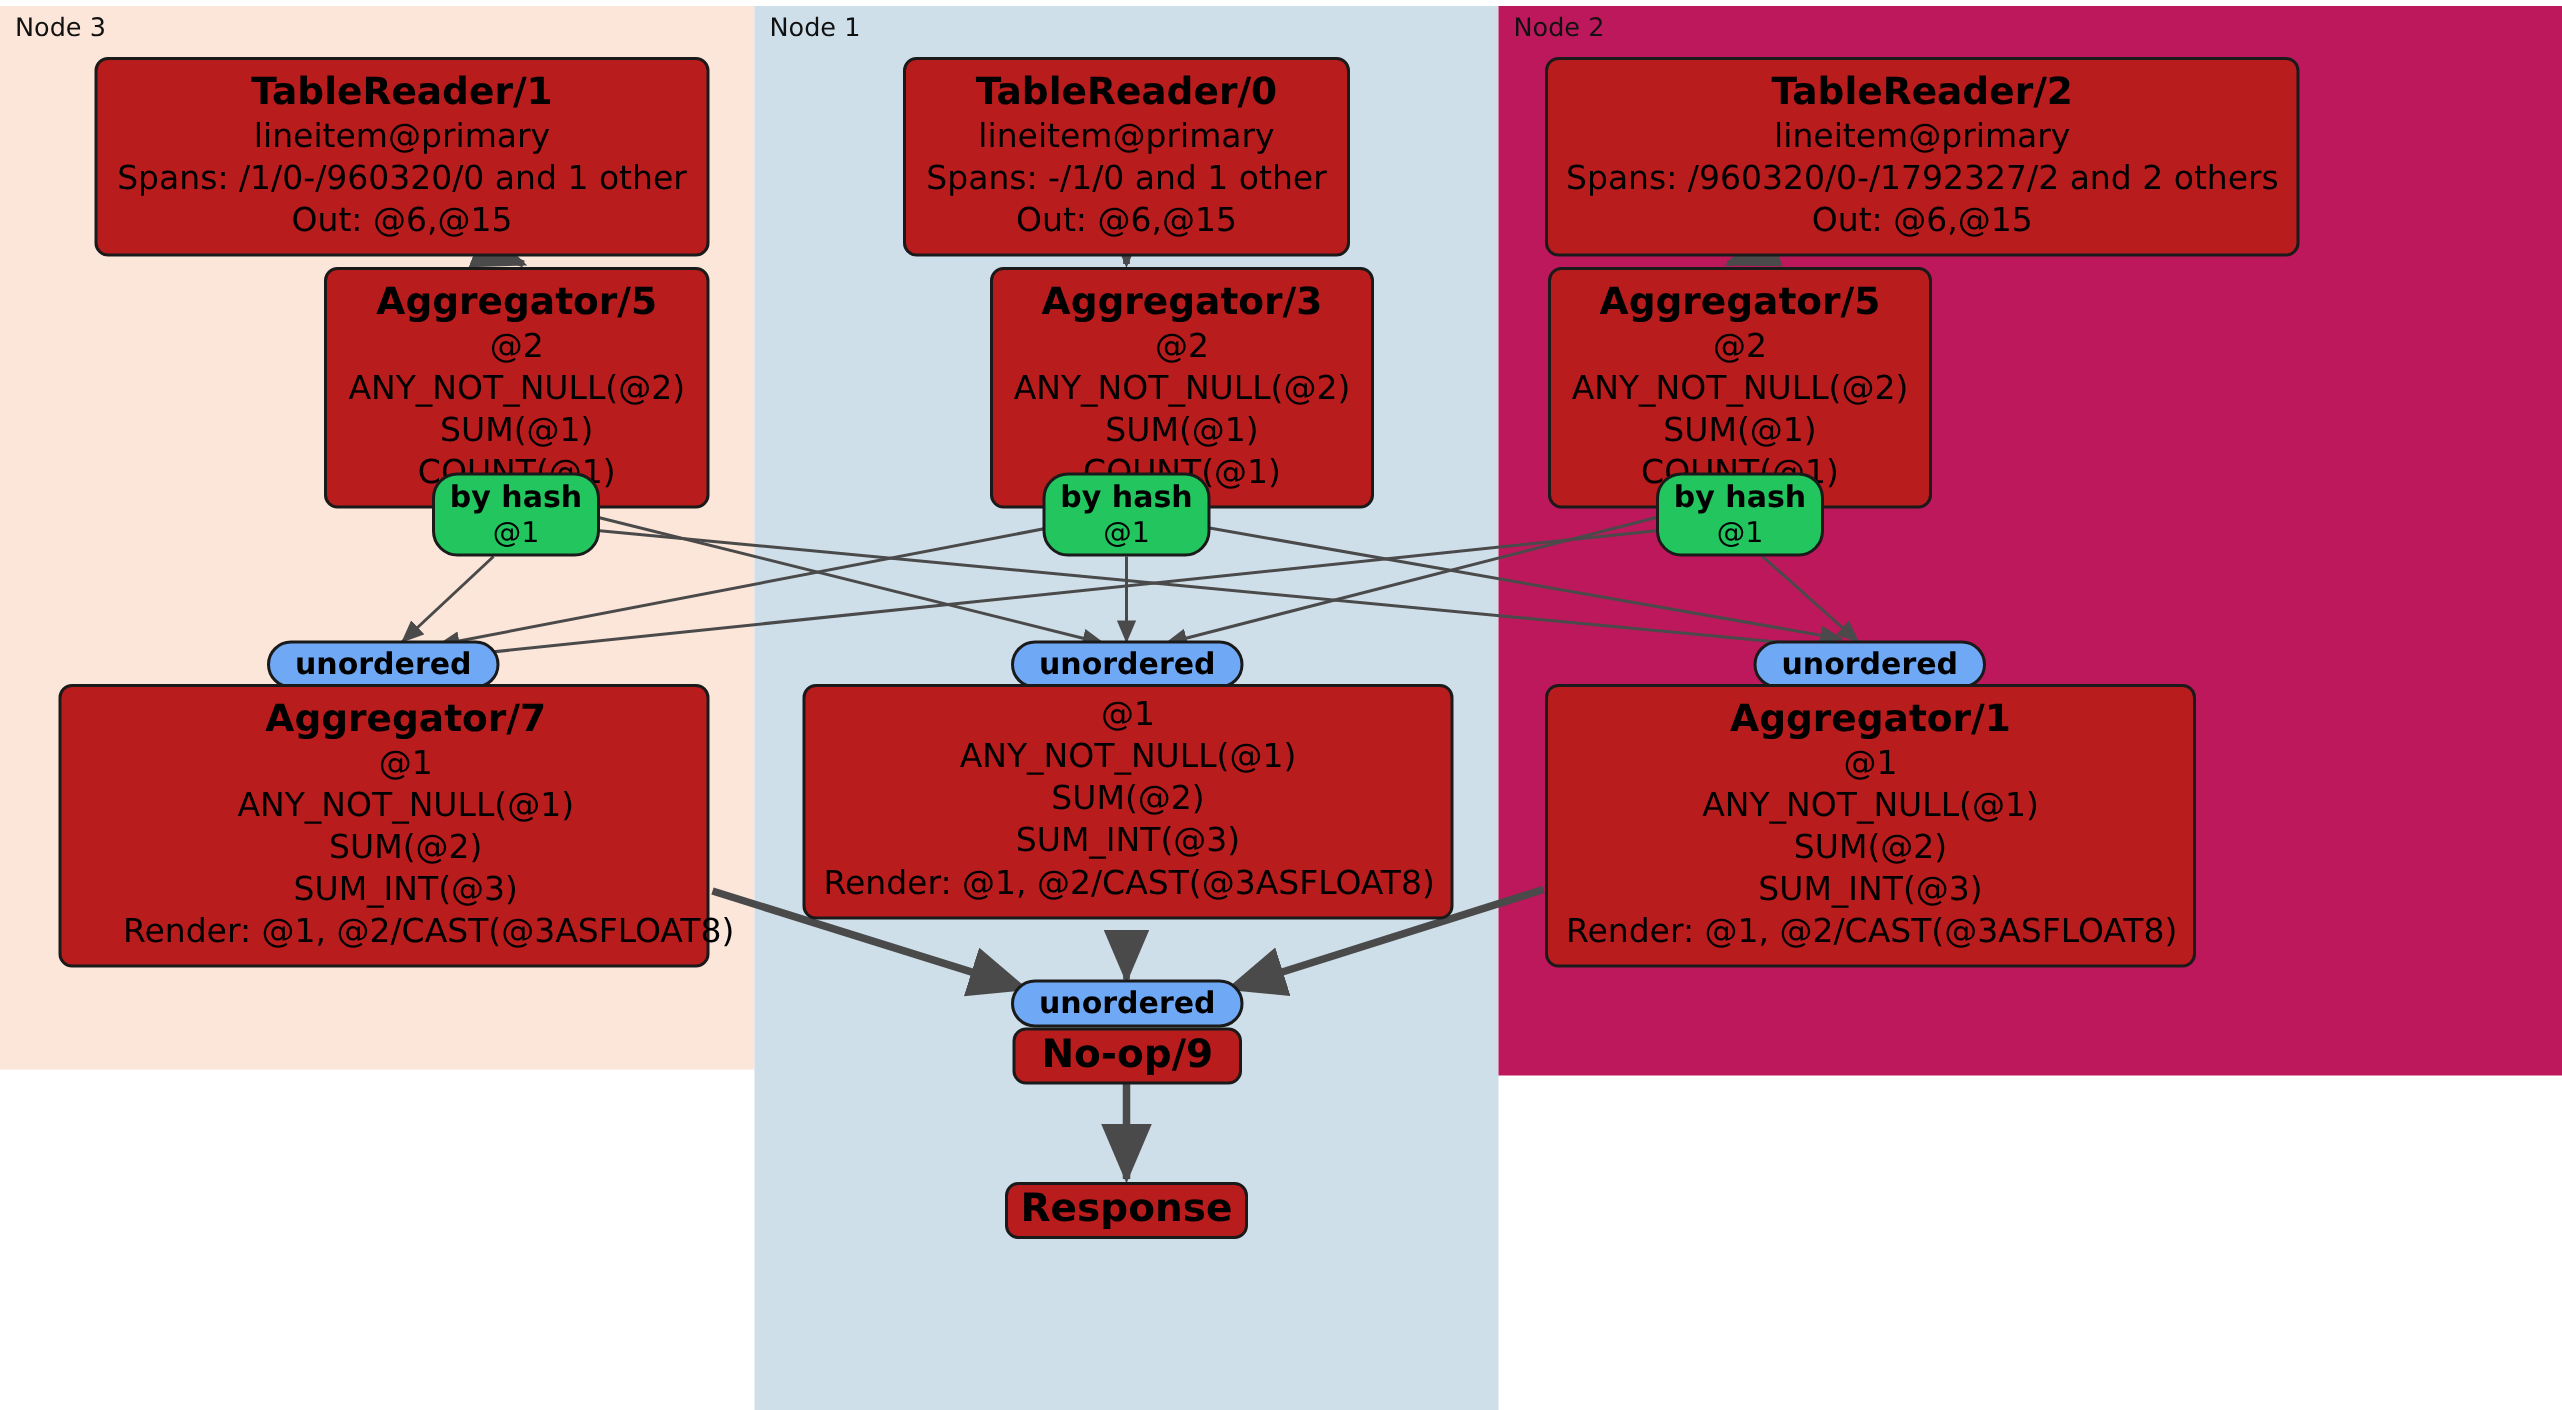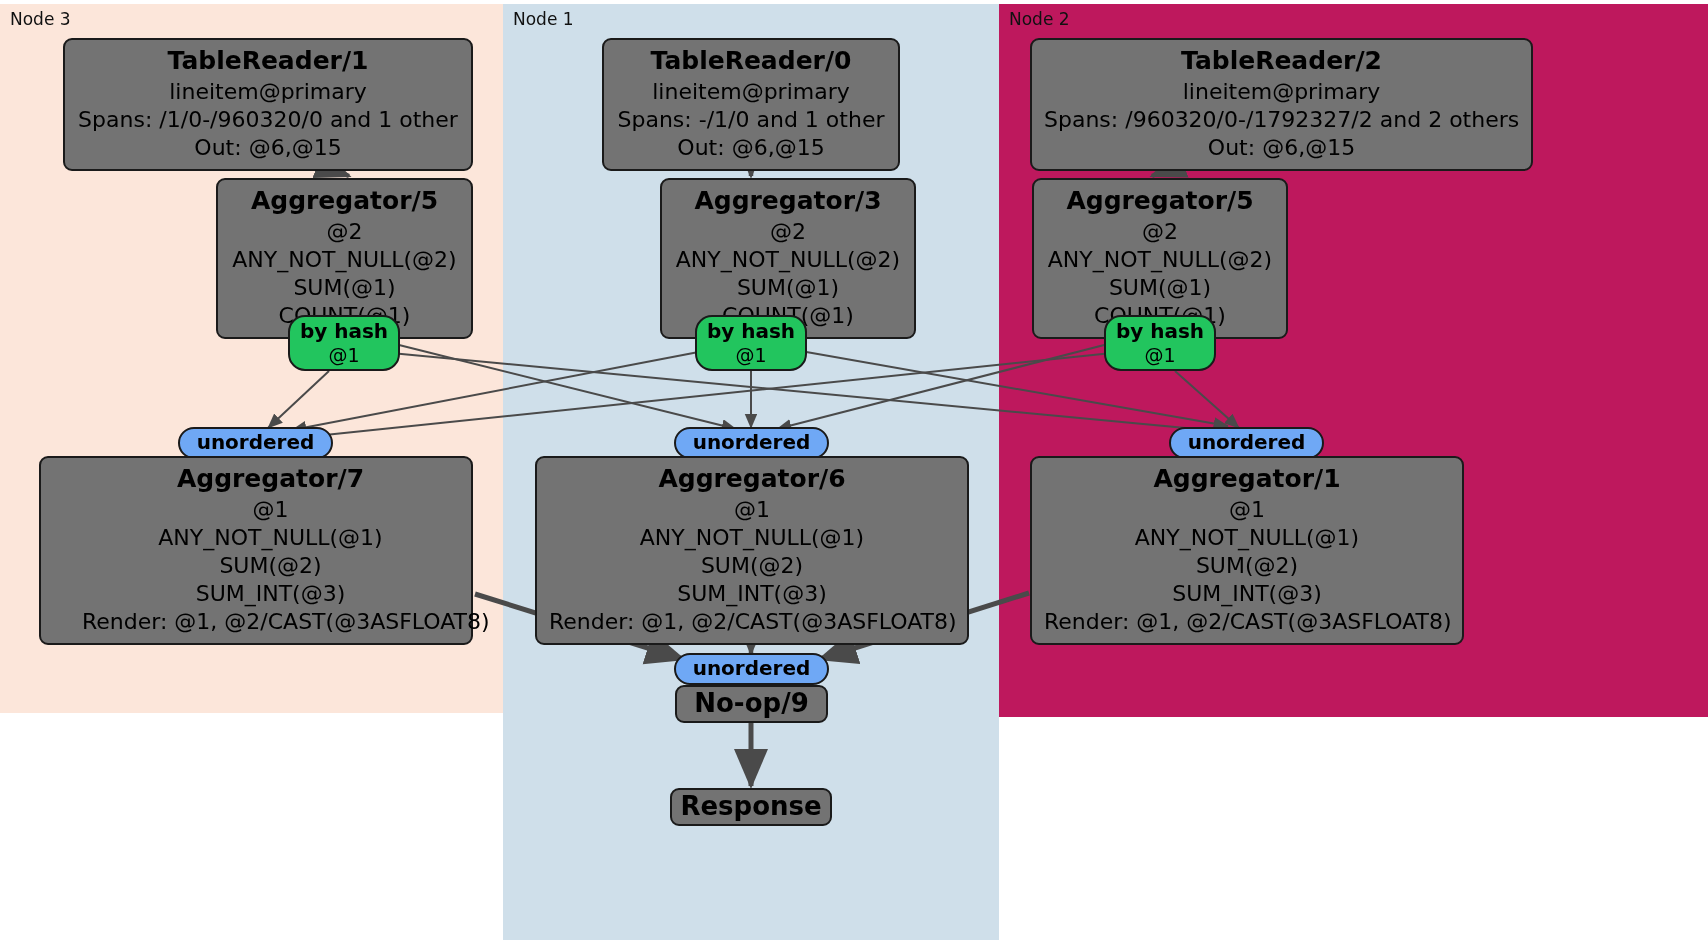--- a/index.html
+++ b/index.html
@@ -15,21 +15,21 @@
     position:absolute;left:10px;top:6px;
     font-size:17px;color:#111;line-height:1.1;white-space:nowrap;
   }
 
   
   #edges{position:absolute;left:0;top:0;width:1708px;height:940px;pointer-events:none;}
 
   
   .box{
     position:absolute;box-sizing:border-box;
-    background:#737373;border:2px solid #1a1a1a;border-radius:9px;
+    background:#b91c1c;border:2px solid #1a1a1a;border-radius:9px;
     text-align:center;color:#000;
     padding:5px 12px 7px 12px;
     line-height:1.28;
     font-size:21px;
   }
   .box .title{font-weight:bold;font-size:25px;line-height:1.3;white-space:nowrap;}
   .box .line{font-size:22px;white-space:nowrap;}
   .box.compact{padding:6px 16px;display:flex;align-items:center;justify-content:center;}
   .box.compact .title{font-size:26px;}
 
@@ -172,21 +172,20 @@
   <div class="box" style="left:39px;top:456px;width:434px;padding-left:41px;">
     <div class="title">Aggregator/7</div>
     <div class="line">@1</div>
     <div class="line">ANY_NOT_NULL(@1)</div>
     <div class="line">SUM(@2)</div>
     <div class="line">SUM_INT(@3)</div>
     <div class="line">Render: @1, @2/CAST(@3ASFLOAT8)</div>
   </div>
 
   <div class="box" style="left:535px;top:456px;width:434px;">
-    <div class="title">Aggregator/6</div>
     <div class="line">@1</div>
     <div class="line">ANY_NOT_NULL(@1)</div>
     <div class="line">SUM(@2)</div>
     <div class="line">SUM_INT(@3)</div>
     <div class="line">Render: @1, @2/CAST(@3ASFLOAT8)</div>
   </div>
 
   <div class="box" style="left:1030px;top:456px;width:434px;">
     <div class="title">Aggregator/1</div>
     <div class="line">@1</div>

